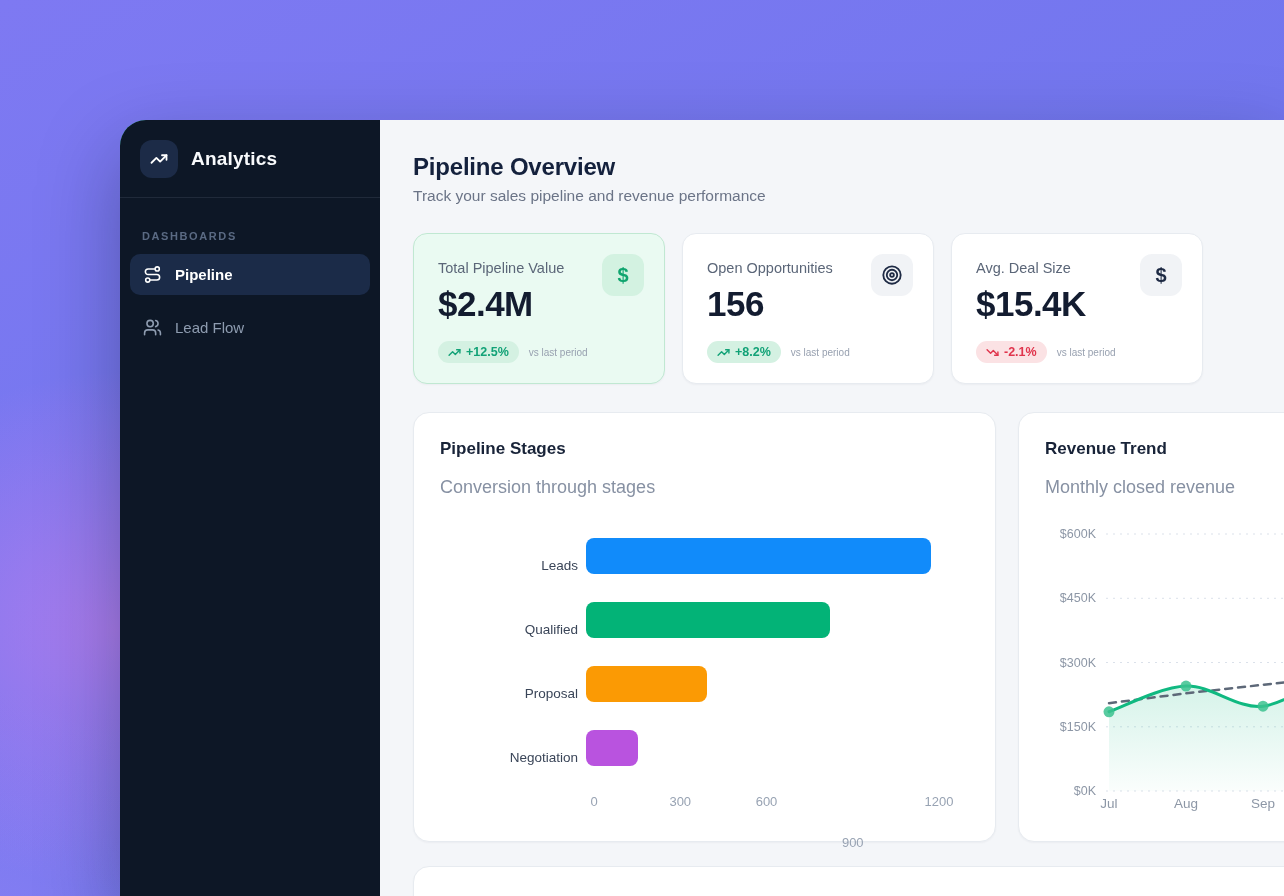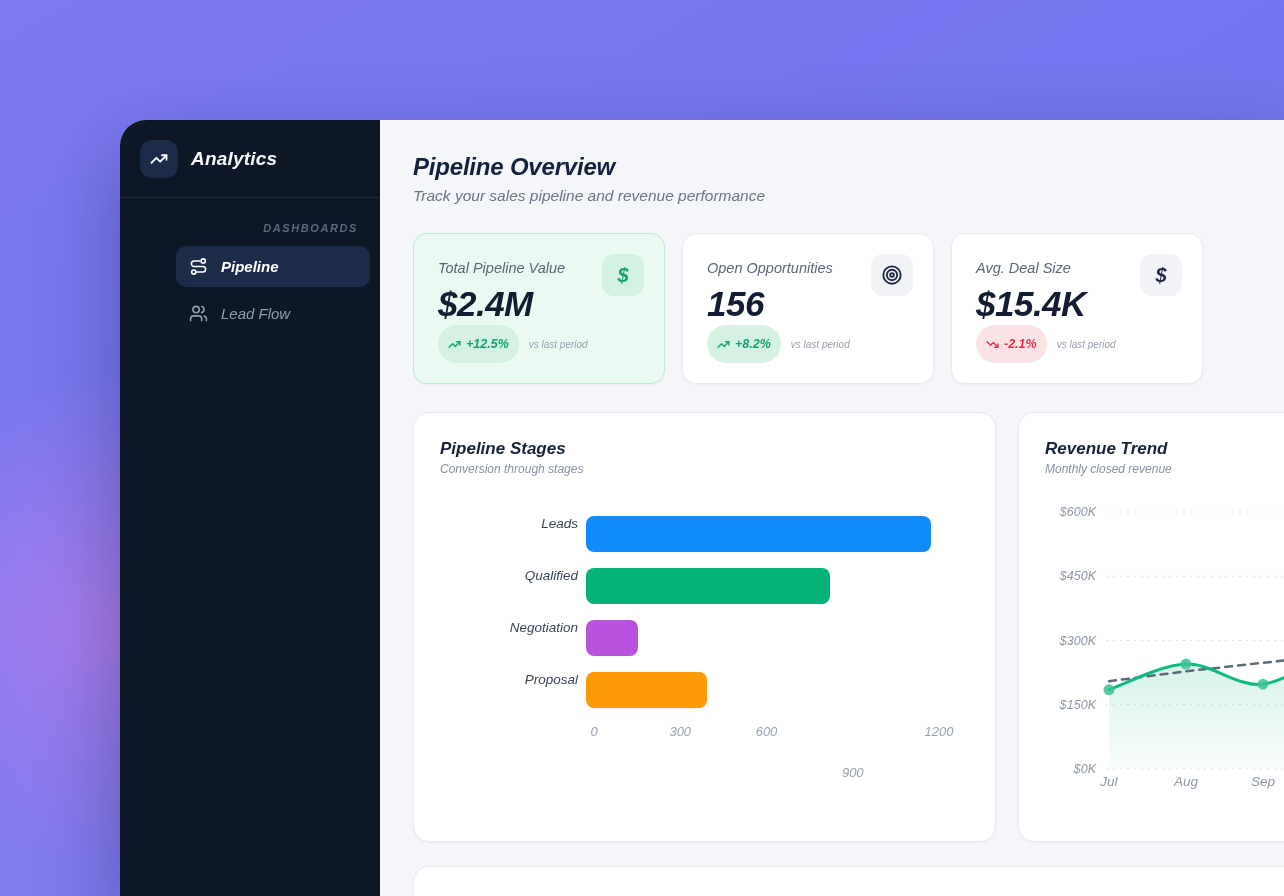--- a/index.html
+++ b/index.html
@@ -10,32 +10,31 @@
       radial-gradient(420px 380px at 115px 630px, rgba(214,128,236,0.55), rgba(214,128,236,0) 68%),
       radial-gradient(520px 420px at -40px 980px, rgba(167,139,250,0.45), rgba(167,139,250,0) 70%),
       linear-gradient(150deg, #7e79f2 0%, #7176ee 55%, #6d70e9 100%);
     position:relative;
   }
   .window {
     position:absolute; left:120px; top:120px; width:1164px; height:776px;
     border-top-left-radius:26px; overflow:hidden; display:flex;
     box-shadow:0 30px 80px rgba(15,23,42,0.35);
     background:#5eead4;
-    font-style:italic;
   }
   
   .sidebar { width:260px; flex:none; background:#0d1726; color:#8e9cb0; }
   .brand { display:flex; align-items:center; gap:13px; padding:20px 20px 19px;
            border-bottom:1px solid rgba(148,163,184,0.14); }
   .brand-logo { width:38px; height:38px; border-radius:12px; background:#1c2b47;
                 display:grid; place-items:center; color:#fff; flex:none; }
   .brand-name { color:#f8fafc; font-size:19px; font-weight:700; letter-spacing:0.2px; }
-  .section-label { margin:24px 22px 12px; color:#5a6a83; font-size:11px;
-                   letter-spacing:1.6px; font-weight:600;text-align:right; }
-  .nav { padding:0 10px; display:flex; flex-direction:column; gap:6px;margin-left:46px; }
+  .section-label { margin:32px 22px 12px; color:#5a6a83; font-size:11px;
+                   letter-spacing:1.6px; font-weight:600; }
+  .nav { padding:0 10px; display:flex; flex-direction:column; gap:12px; }
   .nav-item { display:flex; align-items:center; gap:13px; padding:11px 13px;
               border-radius:10px; color:#8e9cb0; font-size:15px; cursor:pointer; }
   .nav-item svg { flex:none; }
   .nav-item.active { background:#1b2b48; color:#ffffff; font-weight:600; }
   
   .main { flex:1; background:#f4f6f9; padding:33px 0 0 33px; overflow:visible; }
   h1 { font-size:24px; line-height:28px; font-weight:700; color:#14213d; letter-spacing:-0.2px; }
   .subtitle { margin-top:6px; font-size:15.5px; color:#6b7487; }
   .kpi-row, .charts-row { display:flex; flex-wrap:nowrap; width:max-content; }
   .kpi-row { gap:17px; margin-top:28px; }
@@ -43,35 +42,35 @@
               background:#ffffff; border:1px solid #e7ebf0; border-radius:14px;
               padding:26px 24px; box-shadow:0 1px 2px rgba(15,23,42,0.04); }
   .kpi-card.highlight { background:#eafaf2; border-color:#c0e8d2; }
   .kpi-label { font-size:14.5px; color:#5b6678; padding-right:56px; }
   .kpi-value { margin-top:8px; font-size:35px; font-weight:800; color:#131c30; letter-spacing:-0.5px; }
   .kpi-icon { position:absolute; top:20px; right:20px; width:42px; height:42px;
               border-radius:12px; display:grid; place-items:center;
               background:#f1f3f6; color:#1e2a44; font-size:20px; font-weight:700; }
   .kpi-card.highlight .kpi-icon { background:#d3f2e1; color:#10a56f; }
   .kpi-foot { position:absolute; left:24px; bottom:20px; display:flex; align-items:center; gap:10px; }
-  .badge { display:inline-flex; align-items:center; gap:5px; padding:12px 10px;
+  .badge { display:inline-flex; align-items:center; gap:5px; padding:4px 10px;
            border-radius:999px; font-size:12.5px; font-weight:700; }
   .badge.up { background:#d4f1e2; color:#12a277; }
   .badge.down { background:#fbe2e4; color:#e0344c; }
   .vs { font-size:10px; color:#98a1b0; }
   
   .charts-row { gap:22px; margin-top:28px; }
   .chart-card { flex:none; background:#ffffff; border:1px solid #e7ebf0; border-radius:16px;
                 padding:26px; height:430px; box-shadow:0 1px 2px rgba(15,23,42,0.04); }
   .chart-card.stages { width:583px; }
   .chart-card.trend { width:560px; }
   .chart-title { font-size:17px; font-weight:700; color:#182338; }
-  .chart-sub { margin-top:3px; font-size:12px; color:#8791a3; }
+  .chart-sub { margin-top:18px; font-size:18px; color:#8791a3; }
   .bar-rows { margin-top:40px; }
-  .bar-row { display:flex; align-items:flex-start; height:36px; margin-bottom:16px; }
+  .bar-row { display:flex; align-items:flex-end; height:36px; margin-bottom:28px; }
   .bar-label { flex:none; width:146px; padding-right:8px; text-align:right;
                font-size:13.5px; color:#3a4558; white-space:pre-line; line-height:1.15; }
   .bar-track { position:relative; width:345px; height:36px; }
   .bar { height:36px; border-radius:8px; }
   .bar-axis { position:relative; height:18px; width:345px; margin-left:154px; margin-top:6px; }
   .bar-axis span { position:absolute; transform:translateX(-50%); font-size:13px; color:#98a3b3; }
   .linechart { margin-top:14px; }
   .linechart text { font-family:"Liberation Sans", sans-serif; font-size:12.5px; fill:#8d97a6; }
   .linechart text.xlab { font-size:13.5px; }
   
@@ -187,29 +186,29 @@
                 <div class="bar" style="width: 345px; background: rgb(17, 139, 250);"></div>
               </div>
             </div>
             <div class="bar-row">
               <div class="bar-label">Qualified</div>
               <div class="bar-track">
                 <div class="bar" style="width: 244.375px; background: rgb(3, 179, 119);"></div>
               </div>
             </div>
             <div class="bar-row">
+              <div class="bar-label">Proposal</div>
+              <div class="bar-track">
+                <div class="bar" style="width: 120.75px; background: rgb(251, 154, 4);"></div>
+              </div>
+            </div>
+            <div class="bar-row">
               <div class="bar-label">Negotiation</div>
               <div class="bar-track">
                 <div class="bar" style="width: 51.75px; background: rgb(185, 83, 223);"></div>
-              </div>
-            </div>
-            <div class="bar-row">
-              <div class="bar-label">Proposal</div>
-              <div class="bar-track">
-                <div class="bar" style="width: 120.75px; background: rgb(251, 154, 4);"></div>
               </div>
             </div>
           </div>
         <div class="bar-axis">
             <span style="left: 0px;">0</span>
             <span style="left: 86.25px;">300</span>
             <span style="left: 172.5px;">600</span>
             <span style="left: 258.75px; margin-top: 41px;">900</span>
             <span style="left: 345px;">1200</span>
           </div>

